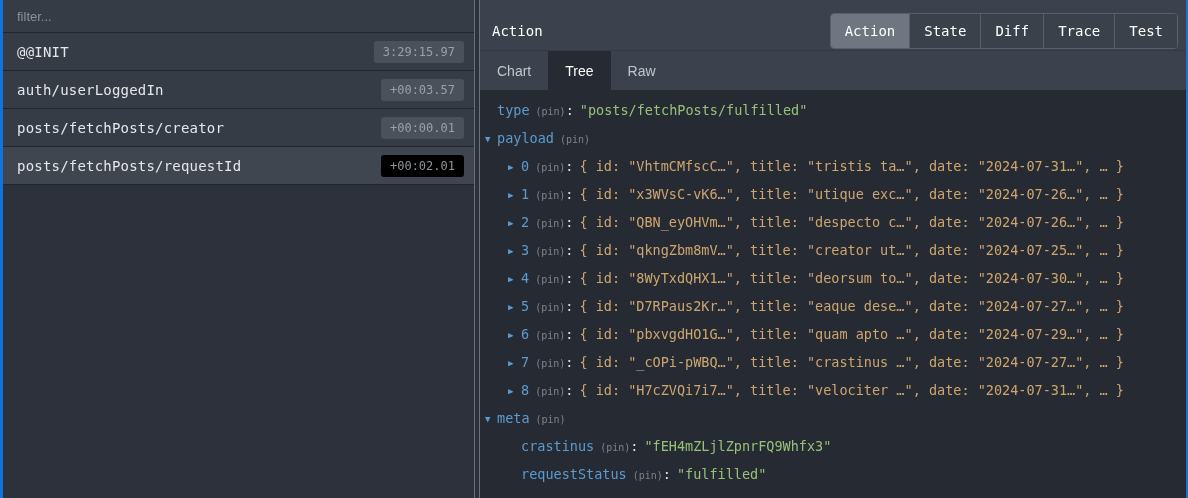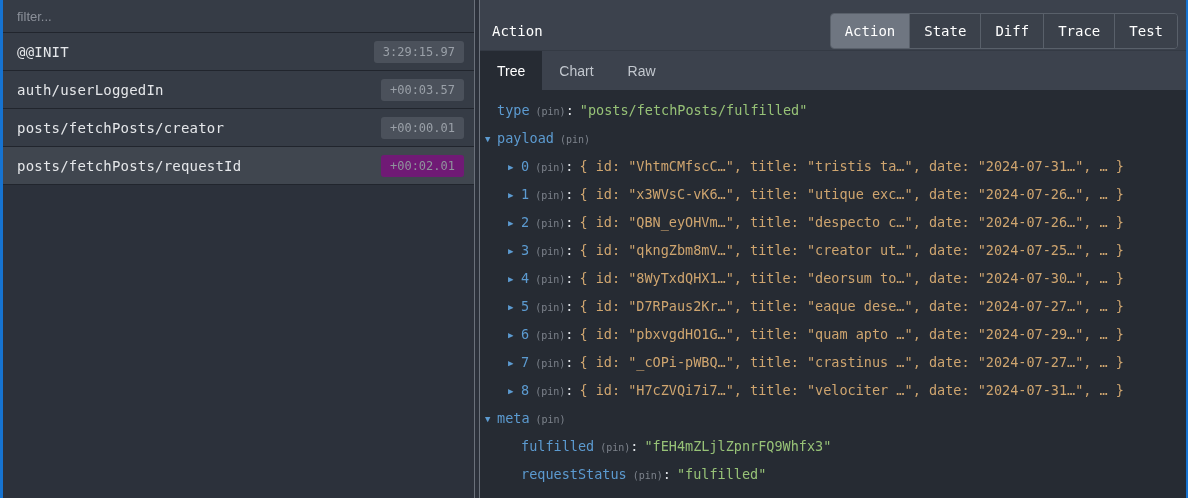--- a/index.html
+++ b/index.html
@@ -25,21 +25,21 @@
     height:38px; background:#363c46; border-bottom:1px solid #21252d;
     display:flex; align-items:center; justify-content:space-between;
     padding:0 10px 0 14px; cursor:pointer;
   }
   .arow.selected { background:#40464f; }
   .aname { color:#e5e7ea; font-size:14px; letter-spacing:0.2px; }
   .abadge {
     background:#4b515b; color:#9aa0a8; font-size:12px;
     padding:4px 9px; border-radius:3px; white-space:nowrap;
   }
-  .arow.selected .abadge { color:#8f949c; background:#701a75; }
+  .arow.selected .abadge { color:#8f949c; background:#000000; }
   .left-fill { flex:1; background:#2c313b; }
   
   .divider {
     width:6px; background:#2c313b;
     border-left:1px solid #6a707a; border-right:1px solid #6a707a;
     cursor:col-resize;
   }
   
   .right-panel { flex:1; display:flex; flex-direction:column; background:#262b33; min-width:0; }
   .rp-header {
@@ -118,22 +118,22 @@
       <div class="tab-group">
         <button class="tab-btn selected">Action</button>
         <button class="tab-btn">State</button>
         <button class="tab-btn">Diff</button>
         <button class="tab-btn">Trace</button>
         <button class="tab-btn">Test</button>
       </div>
     </div>
 
     <div class="subtabs">
+      <button class="subtab">Chart</button>
       <button class="subtab selected">Tree</button>
-      <button class="subtab">Chart</button>
       <button class="subtab">Raw</button>
     </div>
 
     <div class="tree">
 
       <div class="trow lvl1">
         <span class="tkey">type</span><span class="tpin">(pin)</span><span class="tcolon">:</span><span class="tval-str">"posts/fetchPosts/fulfilled"</span>
       </div>
 
       <div class="trow lvl1">
@@ -166,21 +166,21 @@
       </div>
       <div class="trow lvl2">
         <span class="arrow">▶</span><span class="tkey">8</span><span class="tpin">(pin)</span><span class="tcolon">:</span><span class="tpreview">{ id: "H7cZVQi7i7…", title: "velociter …", date: "2024-07-31…", … }</span>
       </div>
 
       <div class="trow lvl1">
         <span class="arrow">▼</span><span class="tkey">meta</span><span class="tpin">(pin)</span>
       </div>
 
       <div class="trow lvl2">
-        <span class="tkey">fulfilled</span><span class="tpin">(pin)</span><span class="tcolon">:</span><span class="tval-str">"fEH4mZLjlZpnrFQ9Whfx3"</span>
+        <span class="tkey">crastinus</span><span class="tpin">(pin)</span><span class="tcolon">:</span><span class="tval-str">"fEH4mZLjlZpnrFQ9Whfx3"</span>
       </div>
 
       <div class="trow lvl2">
         <span class="tkey">requestStatus</span><span class="tpin">(pin)</span><span class="tcolon">:</span><span class="tval-str">"fulfilled"</span>
       </div>
 
     </div>
   </div>
 </div>
 

